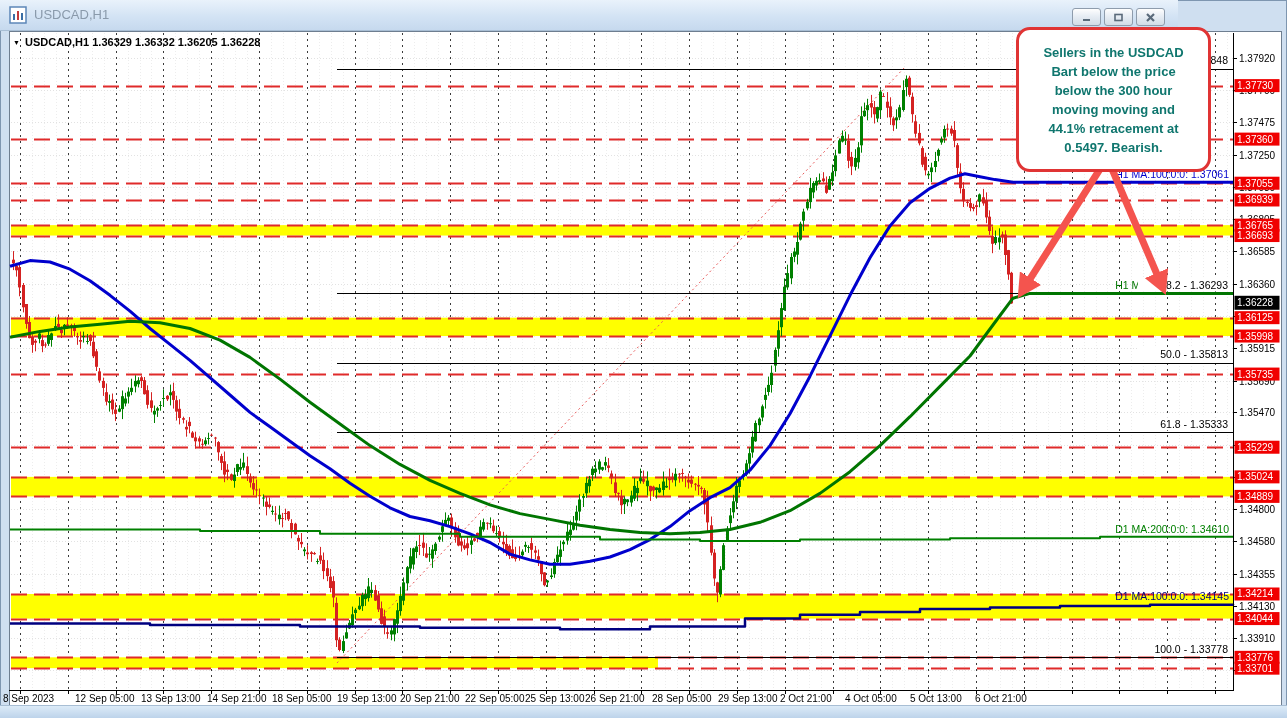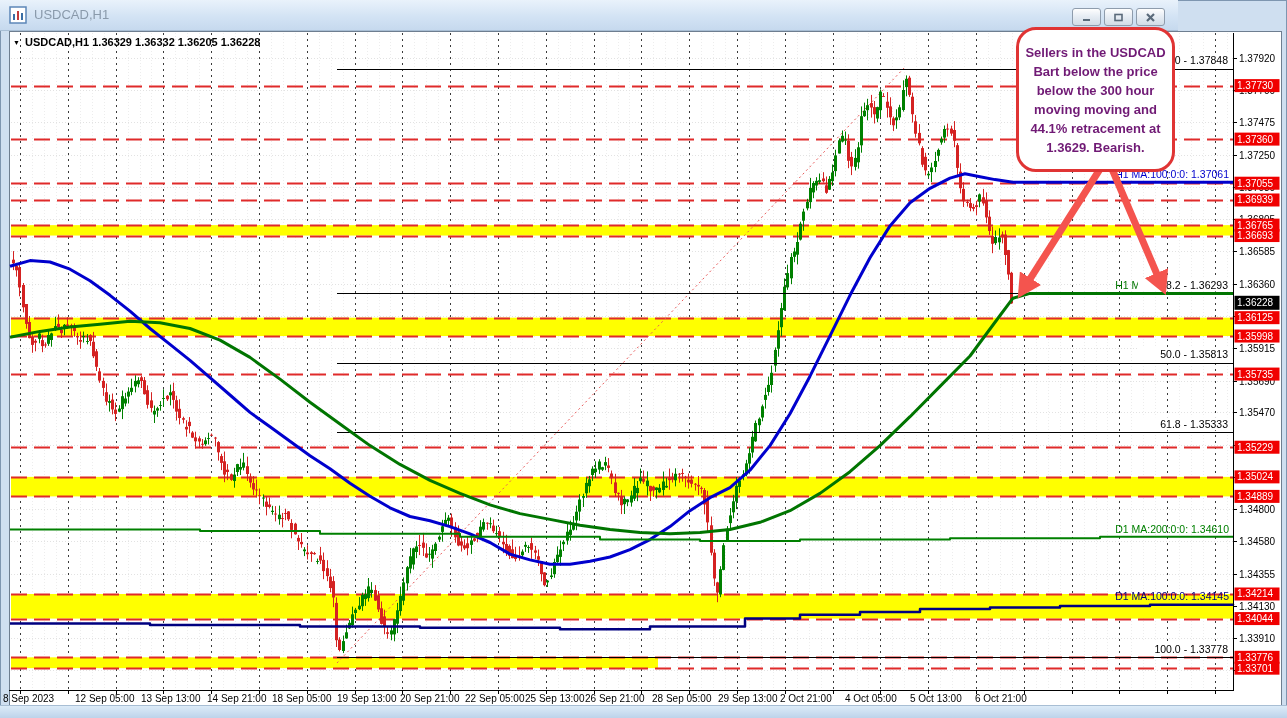--- a/index.html
+++ b/index.html
@@ -18,24 +18,24 @@
     position:absolute;left:34px;top:7px;font-size:13px;color:#8a9aab;
   }
   #win-controls{position:absolute;right:13px;top:8px;display:flex;gap:3px;}
   .winbtn{
     width:29px;height:18px;border:1px solid #8e9cac;border-radius:3px;
     background:linear-gradient(#fefefe,#e7edf4 45%,#d2dce7);
     display:flex;align-items:center;justify-content:center;box-sizing:border-box;
   }
   #chart-svg{position:absolute;left:0;top:0;z-index:1;}
   #annotation-box{
-    position:absolute;left:1016px;top:27px;width:159px;height:145px;z-index:5;
-    background:#ffffff;border:3px solid #e03434;border-radius:20px;
+    position:absolute;left:1016px;top:27px;width:195px;height:145px;z-index:5;
+    background:#ffffff;border:3px solid #e03434;border-radius:14px;
     box-sizing:border-box;display:flex;flex-direction:column;justify-content:center;
-    text-align:center;font-weight:bold;font-size:13px;line-height:19px;color:#701a75;
+    text-align:center;font-weight:bold;font-size:13px;line-height:19px;color:#0f766e;
   }
   #statusbar{
     position:absolute;left:0;bottom:0;width:1287px;height:12px;z-index:2;
     background:linear-gradient(#dcebf8,#bdd3ea);border-top:1px solid #a8bed4;
   }
   svg text{font-family:"Liberation Sans",sans-serif;}
 </style>
 </head>
 <body>
 
@@ -991,16 +991,16 @@
     <line x1="1100" y1="169" x2="1023" y2="290" stroke="#f4544e" stroke-width="7" stroke-linecap="round" marker-end="url(#ah)"></line>
     <line x1="1112" y1="169" x2="1162" y2="286" stroke="#f4544e" stroke-width="7" stroke-linecap="round" marker-end="url(#ah)"></line>
   </svg>
 
 <div id="annotation-box">
     <div>Sellers in the USDCAD</div>
     <div>Bart below the price</div>
     <div>below the 300 hour</div>
     <div>moving moving and</div>
     <div>44.1% retracement at</div>
-    <div>1.3629. Bearish.</div>
+    <div>0.5497. Bearish.</div>
   </div>
 
 <div id="statusbar"></div>
 
 </body></html>

